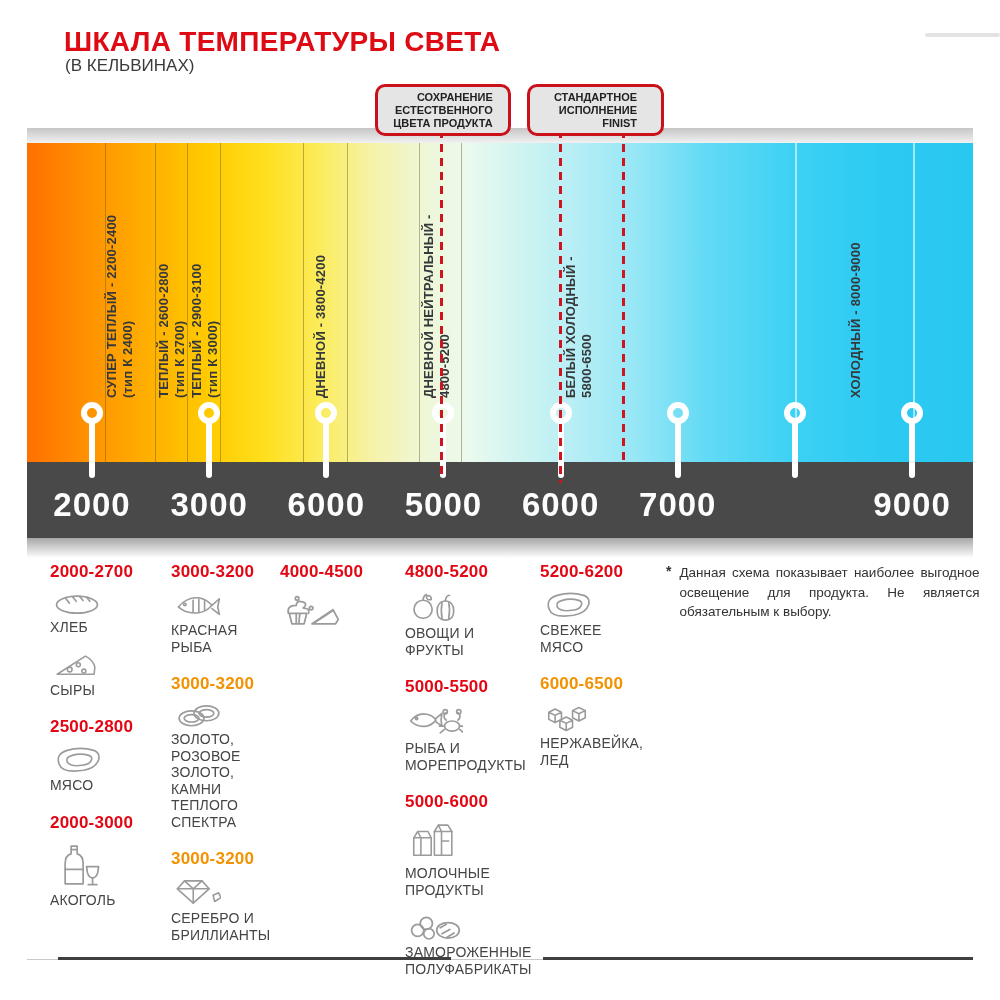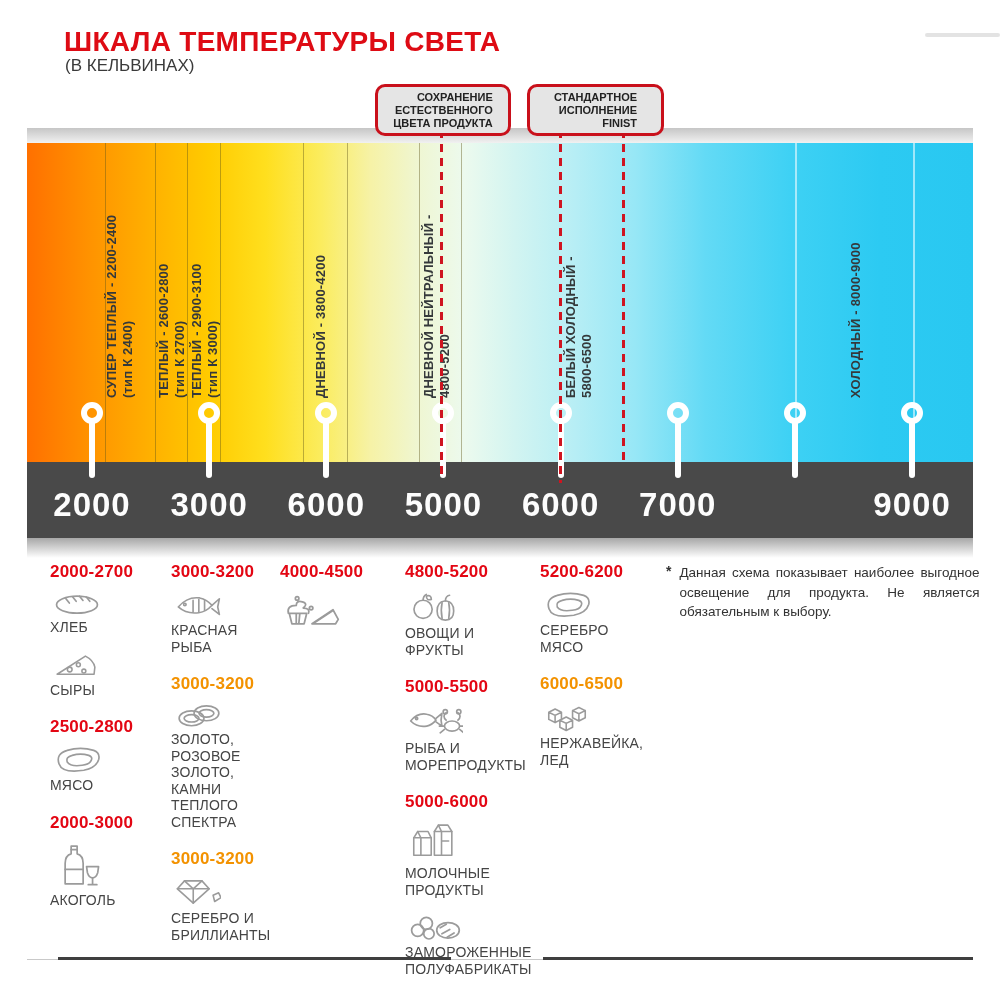--- a/index.html
+++ b/index.html
@@ -167,21 +167,21 @@
               <ellipse cx="45" cy="22" rx="13" ry="9"></ellipse>
               <path d="M36 19l7-4M38 26l9-5M44 30l8-5"></path>
             </svg></span><div class="flabel">ЗАМОРОЖЕННЫЕ
 ПОЛУФАБРИКАТЫ</div></div>
       </div>
       <div class="abs col" style="left: 540px; width: 118px;">
         <div class="range" style="color: rgb(227, 6, 19);">5200-6200</div>
         <div class="food"><span><svg viewBox="0 0 58 34" width="48" height="29" fill="none" stroke="#9B9B9B" stroke-width="2" stroke-linecap="round" stroke-linejoin="round">
               <path d="M6 22Q2 10 16 6q16-5 32 0 8 3 6 11-3 10-18 13-26 4-30-8z"></path>
               <path d="M16 20q-2-6 6-8 10-3 20 0 5 2 3 6-2 5-11 6-14 2-18-4z"></path>
-            </svg></span><div class="flabel">СЕРЕБРО
+            </svg></span><div class="flabel">СВЕЖЕЕ
 МЯСО</div></div>
         <div class="range" style="color: rgb(243, 146, 0);">6000-6500</div>
         <div class="food"><span><svg viewBox="0 0 58 36" width="46" height="30" fill="none" stroke="#9B9B9B" stroke-width="2" stroke-linecap="round" stroke-linejoin="round">
               <path d="M6 12l8-4 8 4-8 4zM6 12v9l8 4v-9M22 12v9l-8 4"></path>
               <path d="M20 22l8-4 8 4-8 4zM20 22v9l8 4v-9M36 22v9l-8 4"></path>
               <path d="M36 10l8-4 8 4-8 4zM36 10v9l8 4v-9M52 10v9l-8 4"></path>
             </svg></span><div class="flabel">НЕРЖАВЕЙКА,
 ЛЕД</div></div>
       </div>
     </div>

